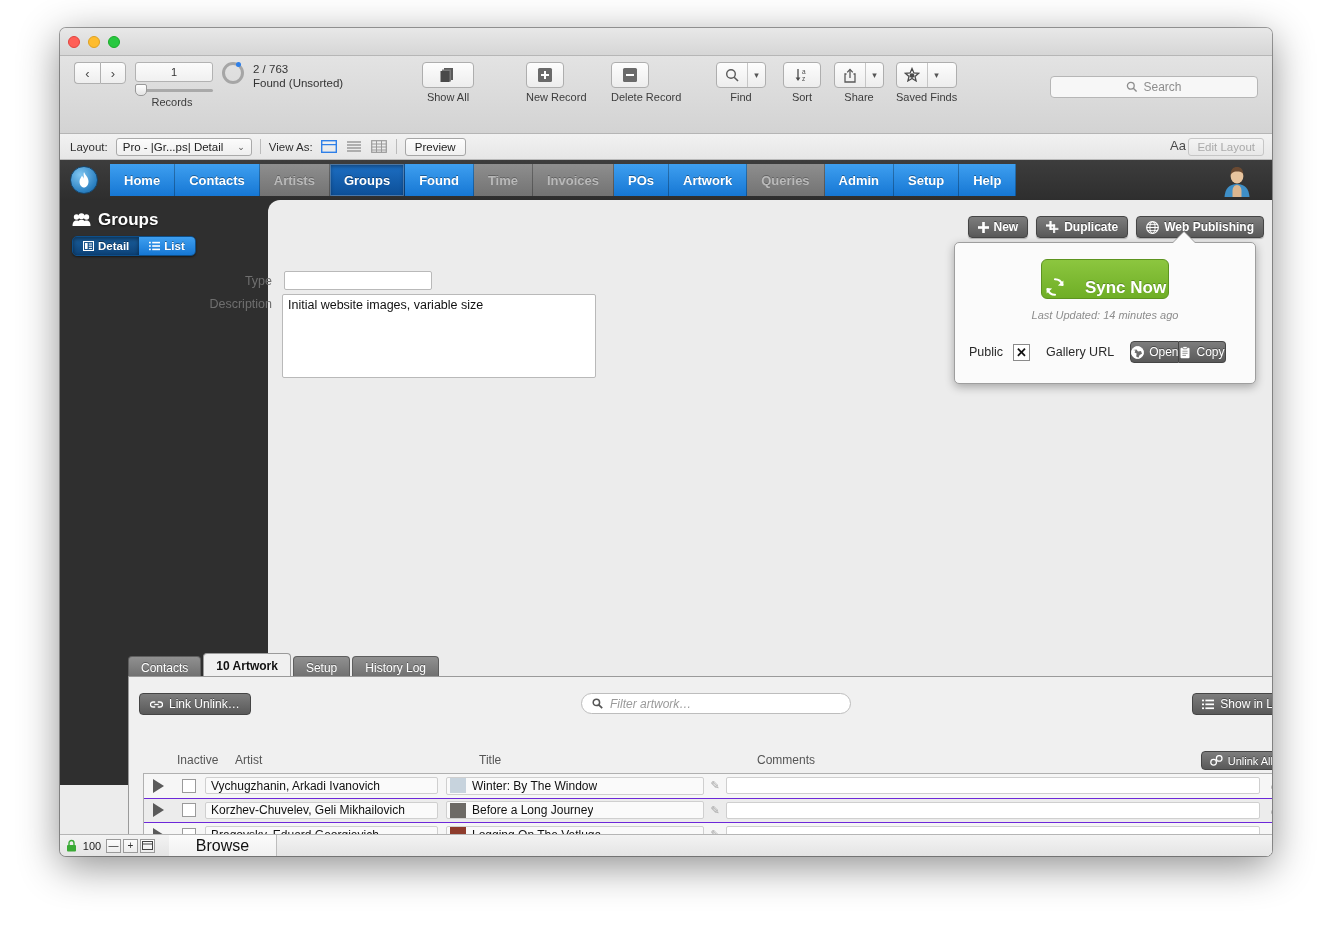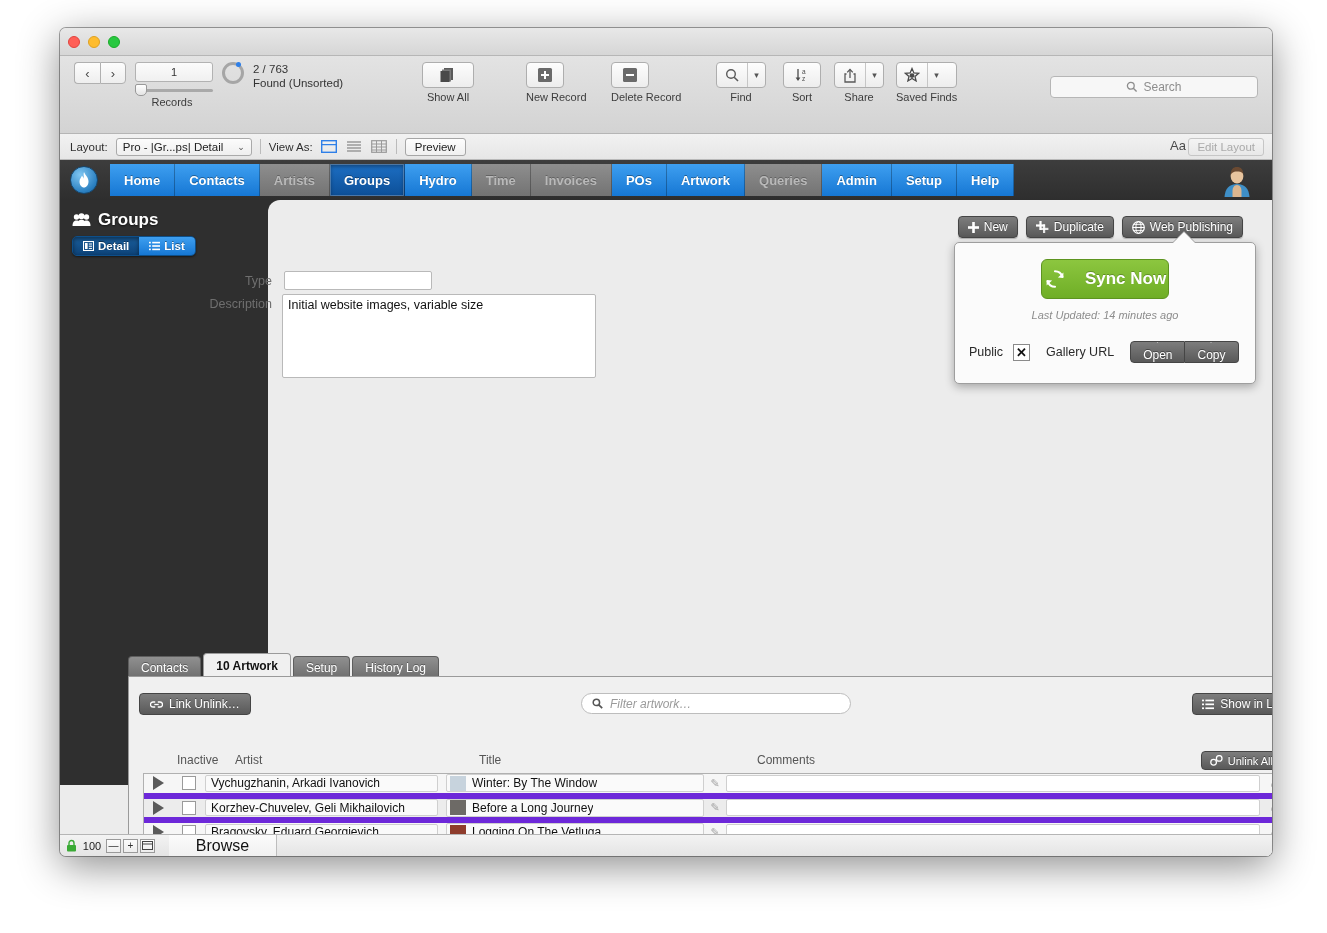--- a/index.html
+++ b/index.html
@@ -184,21 +184,21 @@
     font-size:11.5px; color:#fff; font-weight:600;
     background:linear-gradient(180deg,#3e9ff0,#1677d4);
     text-shadow:0 -1px 0 rgba(0,0,0,.4);
   }
   .segbtn.sel {
     background:linear-gradient(180deg,#1a5f9e,#0d4277);
     box-shadow: inset 0 2px 4px rgba(0,0,0,.5);
   }
 
   
-  .actions { position:absolute; right:29px; top:16px; display:flex; gap:8px; }
+  .actions { position:absolute; right:8px; top:16px; display:flex; gap:8px;font-weight:bold; }
   .gbtn {
     height:22px; padding:0 9px; border-radius:4px;
     background:linear-gradient(180deg,#7d7d7d,#595959);
     border:1px solid #454545; color:#fff; font-size:12px;
     display:flex; align-items:center; gap:5px;
     text-shadow:0 -1px 0 rgba(0,0,0,.45);
     box-shadow:0 1px 1px rgba(0,0,0,.25);
   }
 
   
@@ -219,43 +219,42 @@
     position:absolute; right:60px; top:-11px; width:0; height:0;
     border-left:11px solid transparent; border-right:11px solid transparent;
     border-bottom:11px solid #fbfbfb;
     filter: drop-shadow(0 -1px 0 #9e9e9e);
   }
   .syncbtn {
     position:absolute; left:50%; transform:translateX(-50%); top:16px;
     width:128px; height:40px; border-radius:6px;
     background:linear-gradient(180deg,#8cc63f 0%,#6fae26 100%);
     border:1px solid #5d9420; color:#fff; font-size:17px; font-weight:bold;
-    display:flex; align-items:center; justify-content:center; gap:19px;
+    display:flex; align-items:flex-end; justify-content:center; gap:19px;
     text-shadow:0 -1px 0 rgba(0,0,0,.25);
   }
   .lastupd {
     position:absolute; left:0; right:0; top:66px; text-align:center;
     font-size:11px; color:#8c8c8c; font-style:italic;
   }
   .poprow {
     position:absolute; left:14px; right:14px; top:98px;
     display:flex; align-items:center; gap:10px; font-size:12.5px; color:#2a2a2a;
   }
   .xbox {
     width:17px; height:17px; background:#fff; border:1px solid #8a8a8a;
     display:flex; align-items:center; justify-content:center;
     font-size:13px; font-weight:bold; color:#111;
   }
   .pbtn {
-    height:22px; padding:0 12px; color:#fff; font-size:12px;
+    height:22px; padding:0 0; color:#fff; font-size:12px;
     background:linear-gradient(180deg,#7d7d7d,#595959);
     border:1px solid #454545;
     display:flex; align-items:center; gap:5px;
     text-shadow:0 -1px 0 rgba(0,0,0,.4);
-    flex-direction:column;
   }
   .pbtn.l { border-radius:4px 0 0 4px; }
   .pbtn.r { border-radius:0 4px 4px 0; border-left:none; }
 
   
   .ptabs { position:absolute; left:68px; top:453px; display:flex; align-items:flex-end; gap:2px; }
   .ptab {
     height:22px; padding:0 12px; display:flex; align-items:center;
     font-size:12px; color:#fff;
     background:linear-gradient(180deg,#909090,#6e6e6e);
@@ -302,21 +301,21 @@
     position:absolute; left:20px; top:76px; width:1138px; height:18px;
     font-size:12px; color:#555;
   }
   .thead span { position:absolute; top:0; }
   .portal {
     position:absolute; left:14px; top:96px; width:1150px; height:222px;
     border:1px solid #b0b0b0; background:#fff; overflow:hidden;
   }
   .prow {
     position:relative; height:24.5px; display:flex; align-items:center;
-    border-bottom:6px solid #6d28d9;
+    border-bottom:1px solid #6d28d9;
   }
   .prow.odd { background:#f6f6f6; }
   .prow.even { background:#ececec; }
   .arrowcell { width:28px; display:flex; align-items:center; justify-content:center; }
   .tri {
     width:0; height:0; border-top:7px solid transparent; border-bottom:7px solid transparent;
     border-left:11px solid #5a5a5a;
   }
   .chkcell { width:33px; display:flex; align-items:center; justify-content:center; }
   .chk { width:14px; height:14px; background:#fff; border:1px solid #9a9a9a; }
@@ -535,21 +534,21 @@
       <div class="flame">
         <svg width="14" height="18" viewBox="0 0 14 18">
           <path d="M7 1 C8.5 5 11.5 6 11.5 10.5 C11.5 14 9.4 16.5 7 16.5 C4.6 16.5 2.5 14 2.5 10.5 C2.5 7.5 4.5 6.5 5 4.5 C5.6 6 7 6.5 7 8 C7 5.5 6 3.5 7 1 Z" fill="#ffffff"></path>
         </svg>
       </div>
       <div class="ntabs">
           <div class="ntab">Home</div>
           <div class="ntab">Contacts</div>
           <div class="ntab dim">Artists</div>
           <div class="ntab active">Groups</div>
-          <div class="ntab">Hydro</div>
+          <div class="ntab">Found</div>
           <div class="ntab dim">Time</div>
           <div class="ntab dim">Invoices</div>
           <div class="ntab">POs</div>
           <div class="ntab">Artwork</div>
           <div class="ntab dim">Queries</div>
           <div class="ntab">Admin</div>
           <div class="ntab">Setup</div>
           <div class="ntab">Help</div>
         </div>
       <div class="avatar">

